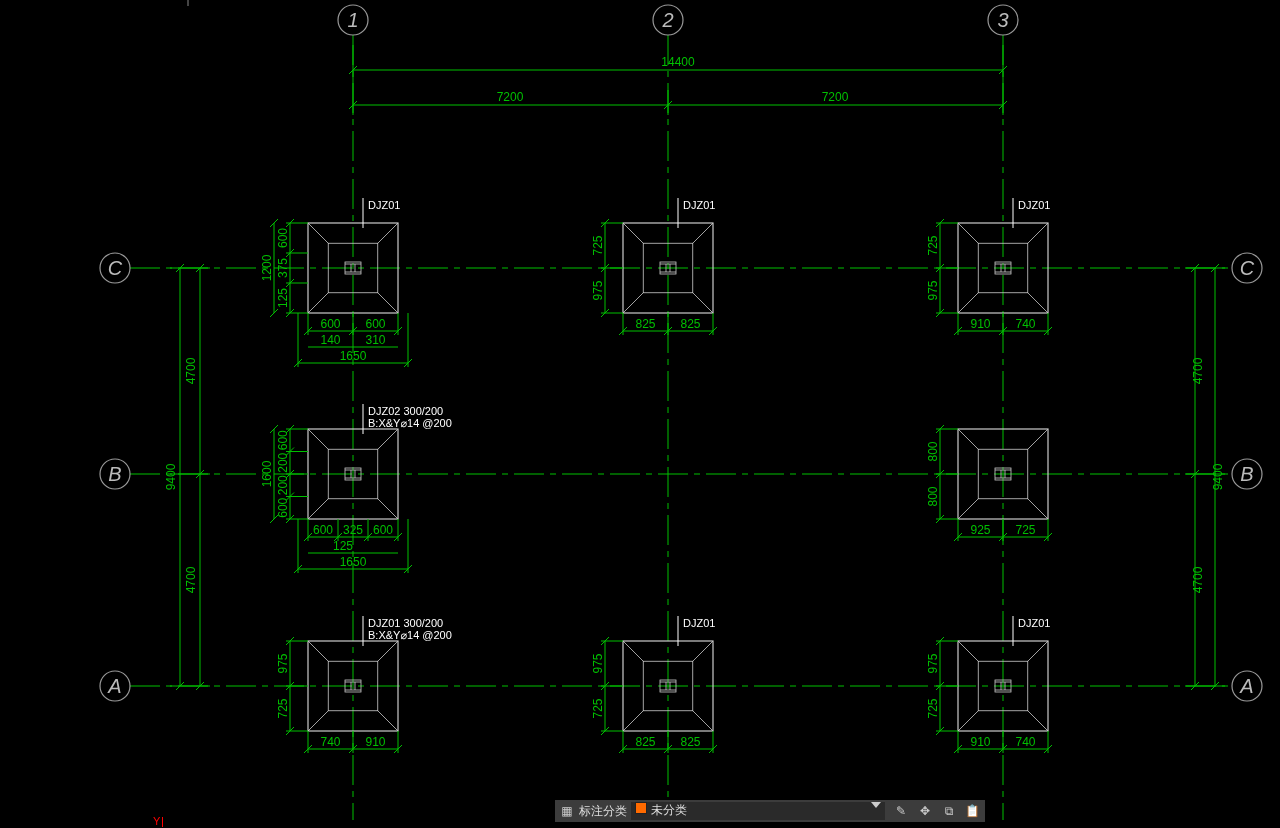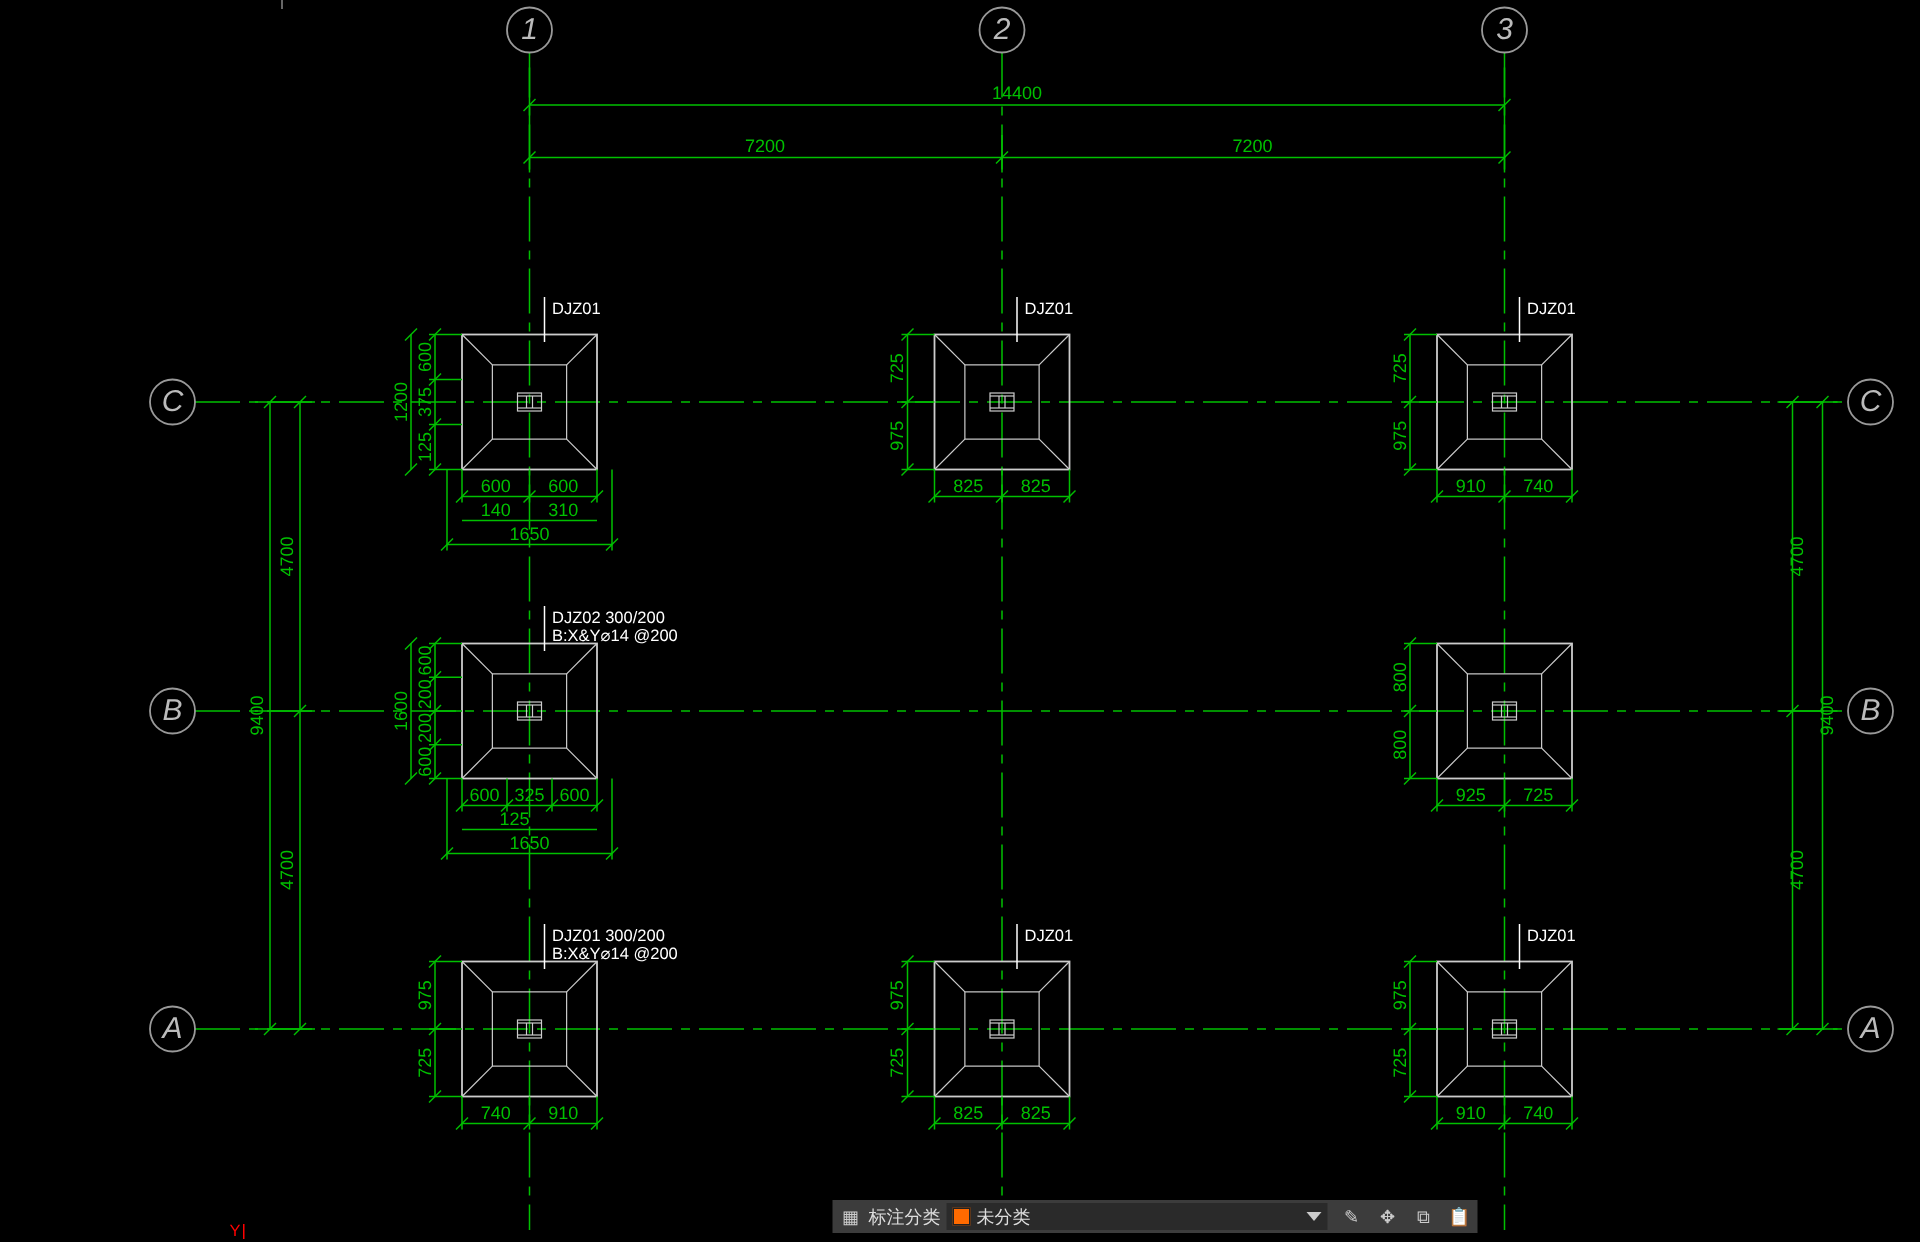--- a/index.html
+++ b/index.html
@@ -12,21 +12,21 @@
   .dim-text{fill:#00c000;font-size:12px;text-anchor:middle}
   .dim-text-v{fill:#00c000;font-size:12px;text-anchor:middle}
   .foot-outline{fill:none;stroke:#ccc;stroke-width:1.2}
   .foot-diag{stroke:#ccc;stroke-width:0.8}
   .foot-inner{fill:none;stroke:#ccc;stroke-width:0.8}
   .leader{stroke:#fff;stroke-width:1}
   .note{fill:#fff;font-size:11px}
   .toolbar{position:absolute;left:555px;top:800px;width:430px;height:22px;background:#3c3c3c;display:flex;align-items:center;font-size:12px;color:#ddd}
   .toolbar .i{display:inline-flex;align-items:center;justify-content:center;width:24px;height:22px;color:#ccc}
   .toolbar .sw{width:10px;height:10px;background:#ff6a00;display:inline-block;margin-right:4px;border:1px solid #222}
-  .toolbar .combo{flex:1;background:#2a2a2a;height:18px;display:flex;align-items:center;padding:0 4px;margin:0 4px}
+  .toolbar .combo{flex:1;background:#2a2a2a;height:18px;display:flex;padding:0 4px;margin:0 4px}
   .toolbar .dd{width:0;height:0;border-left:5px solid transparent;border-right:5px solid transparent;border-top:6px solid #ccc}
   .ucs{position:absolute;left:153px;top:815px;color:#f00;font-size:11px}
 </style>
 </head>
 <body>
 
 <svg width="1280" height="828">
 <defs>
   <g id="tick">
         <line x1="-4" y1="4" x2="4" y2="-4" class="dim-tick"></line>

